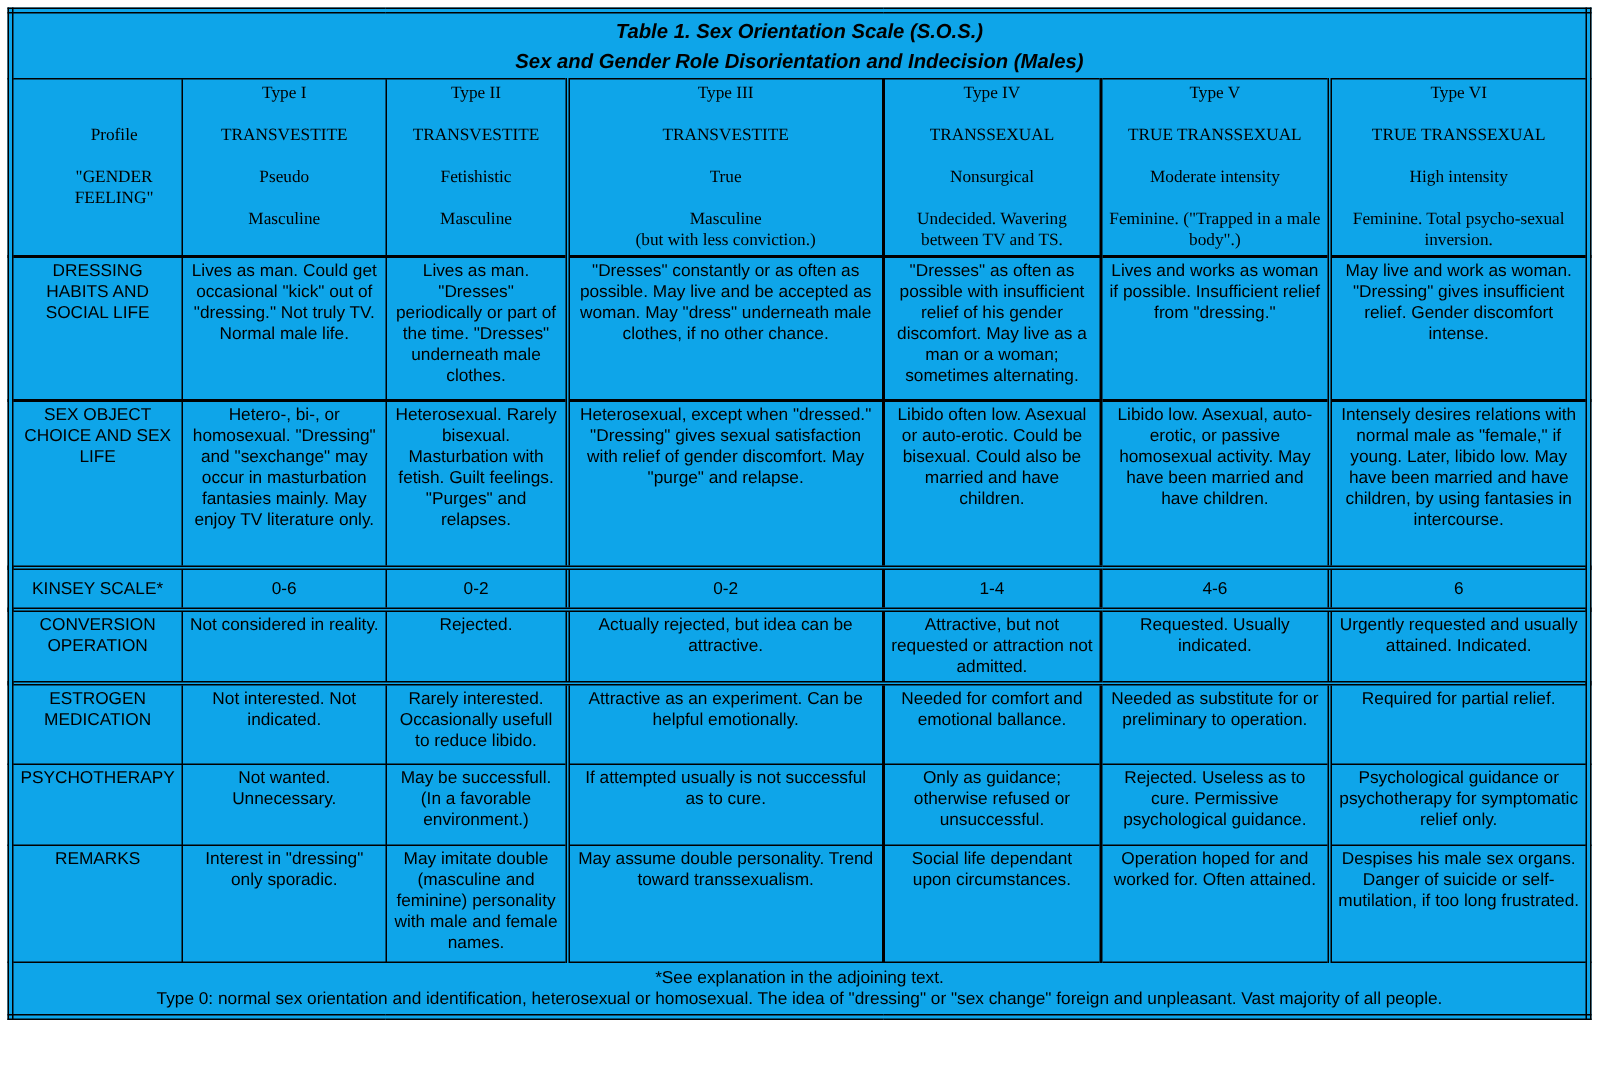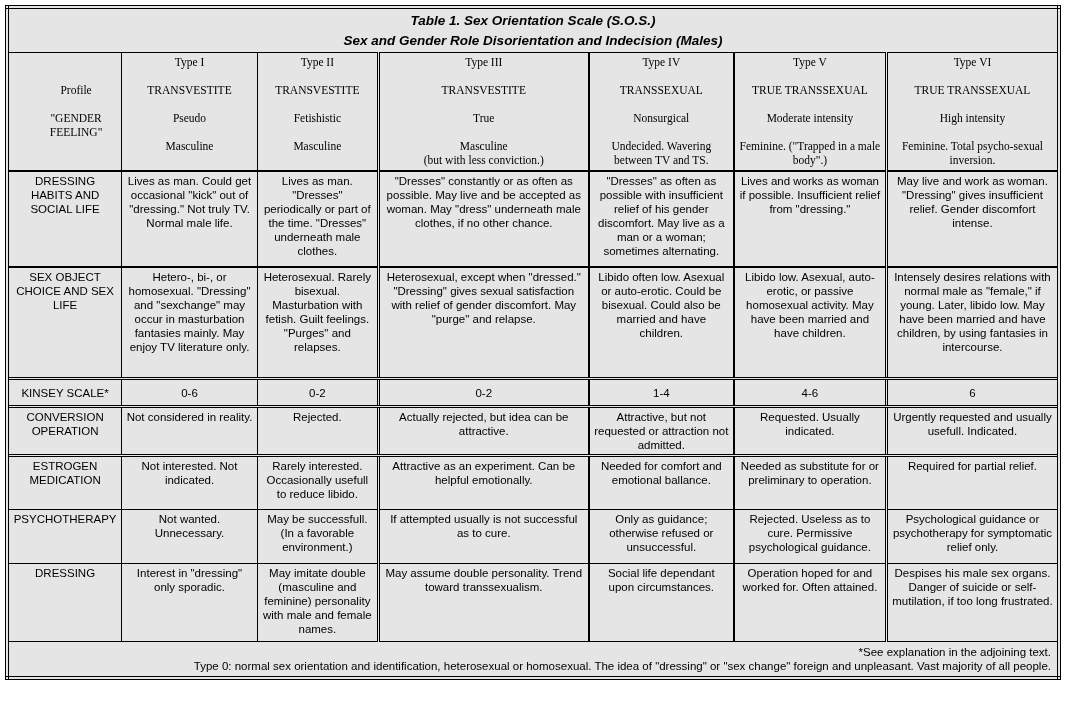--- a/index.html
+++ b/index.html
@@ -1,36 +1,36 @@
 <!DOCTYPE html>
 <html><head>
 <meta charset="utf-8">
 <style>
   html,body {margin:0; padding:0; background:#fff;}
   .page {width:1066px; height:724px; position:relative; background:#ffffff;
          font-family:"Liberation Sans", sans-serif; color:#000;}
   table.sos {position:absolute; left:5px; top:5px; width:1056px; height:530px;
              border-collapse:collapse; table-layout:fixed; border:4px double #000;
-             background:#e5e5e5;}
+             background:#0ea5e9;}
   td {border:1px solid #000; padding:2px 4px; text-align:center; vertical-align:top;
       font-size:11.5px; line-height:1.22; white-space:pre-line; overflow:hidden;
       word-wrap:break-word;}
   .title-row td {border:none; border-bottom:1px solid #000; vertical-align:middle;
                  font-weight:bold; font-style:italic; font-size:13.5px; line-height:1.45;
                  white-space:normal;}
   .group-row td {vertical-align:middle; border-bottom:2px solid #000;}
   .profile-row td {border-bottom:2px solid #000;font-family:Liberation Serif, serif;}
   .dressing-row td {border-bottom:2px solid #000;}
   .sexobj-row td {border-bottom:3px double #000;}
   .kinsey-row td {vertical-align:middle; border-top:3px double #000; border-bottom:3px double #000;}
   .conversion-row td {border-bottom:3px double #000;margin-left:47px;}
   .dl {border-left:3px double #000;}
   .gl {border-left:2px solid #000;}
   .vmid {vertical-align:middle;padding-left:26px;}
-  .foot-row td {border:none; border-top:1px solid #000; text-align:right;
+  .foot-row td {border:none; border-top:1px solid #000; text-align:center;
                 white-space:normal; vertical-align:top; padding:3px 6px; font-size:11.5px;}
 </style>
 </head>
 <body>
 
 <div class="page">
   <table class="sos">
     <colgroup>
       <col style="width:10.9%">
         <col style="width:12.9%">
@@ -129,21 +129,21 @@
       <td class="dl">6</td>
     </tr>
 
     <tr class="conversion-row" style="height:45px">
       <td>CONVERSION OPERATION</td>
       <td>Not considered in reality.</td>
       <td>Rejected.</td>
       <td class="dl">Actually rejected, but idea can be attractive.</td>
       <td class="gl">Attractive, but not requested or attraction not admitted.</td>
       <td class="gl">Requested. Usually indicated.</td>
-      <td class="dl">Urgently requested and usually usefull. Indicated.</td>
+      <td class="dl">Urgently requested and usually attained. Indicated.</td>
     </tr>
 
     <tr class="estrogen-row" style="height:54px">
       <td>ESTROGEN MEDICATION</td>
       <td>Not interested. Not indicated.</td>
       <td>Rarely interested. Occasionally usefull to reduce libido.</td>
       <td class="dl">Attractive as an experiment. Can be helpful emotionally.</td>
       <td class="gl">Needed for comfort and emotional ballance.</td>
       <td class="gl">Needed as substitute for or preliminary to operation.</td>
       <td class="dl">Required for partial relief.</td>
@@ -153,21 +153,21 @@
       <td>PSYCHOTHERAPY</td>
       <td>Not wanted. Unnecessary.</td>
       <td>May be successfull. (In a favorable environment.)</td>
       <td class="dl">If attempted usually is not successful as to cure.</td>
       <td class="gl">Only as guidance; otherwise refused or unsuccessful.</td>
       <td class="gl">Rejected. Useless as to cure. Permissive psychological guidance.</td>
       <td class="dl">Psychological guidance or psychotherapy for symptomatic relief only.</td>
     </tr>
 
     <tr class="remarks-row" style="height:78px">
-      <td>DRESSING</td>
+      <td>REMARKS</td>
       <td>Interest in "dressing" only sporadic.</td>
       <td>May imitate double (masculine and feminine) personality with male and female names.</td>
       <td class="dl">May assume double personality. Trend toward transsexualism.</td>
       <td class="gl">Social life dependant upon circumstances.</td>
       <td class="gl">Operation hoped for and worked for. Often attained.</td>
       <td class="dl">Despises his male sex organs. Danger of suicide or self-mutilation, if too long frustrated.</td>
     </tr>
 
     <tr class="foot-row">
       <td colspan="7">

